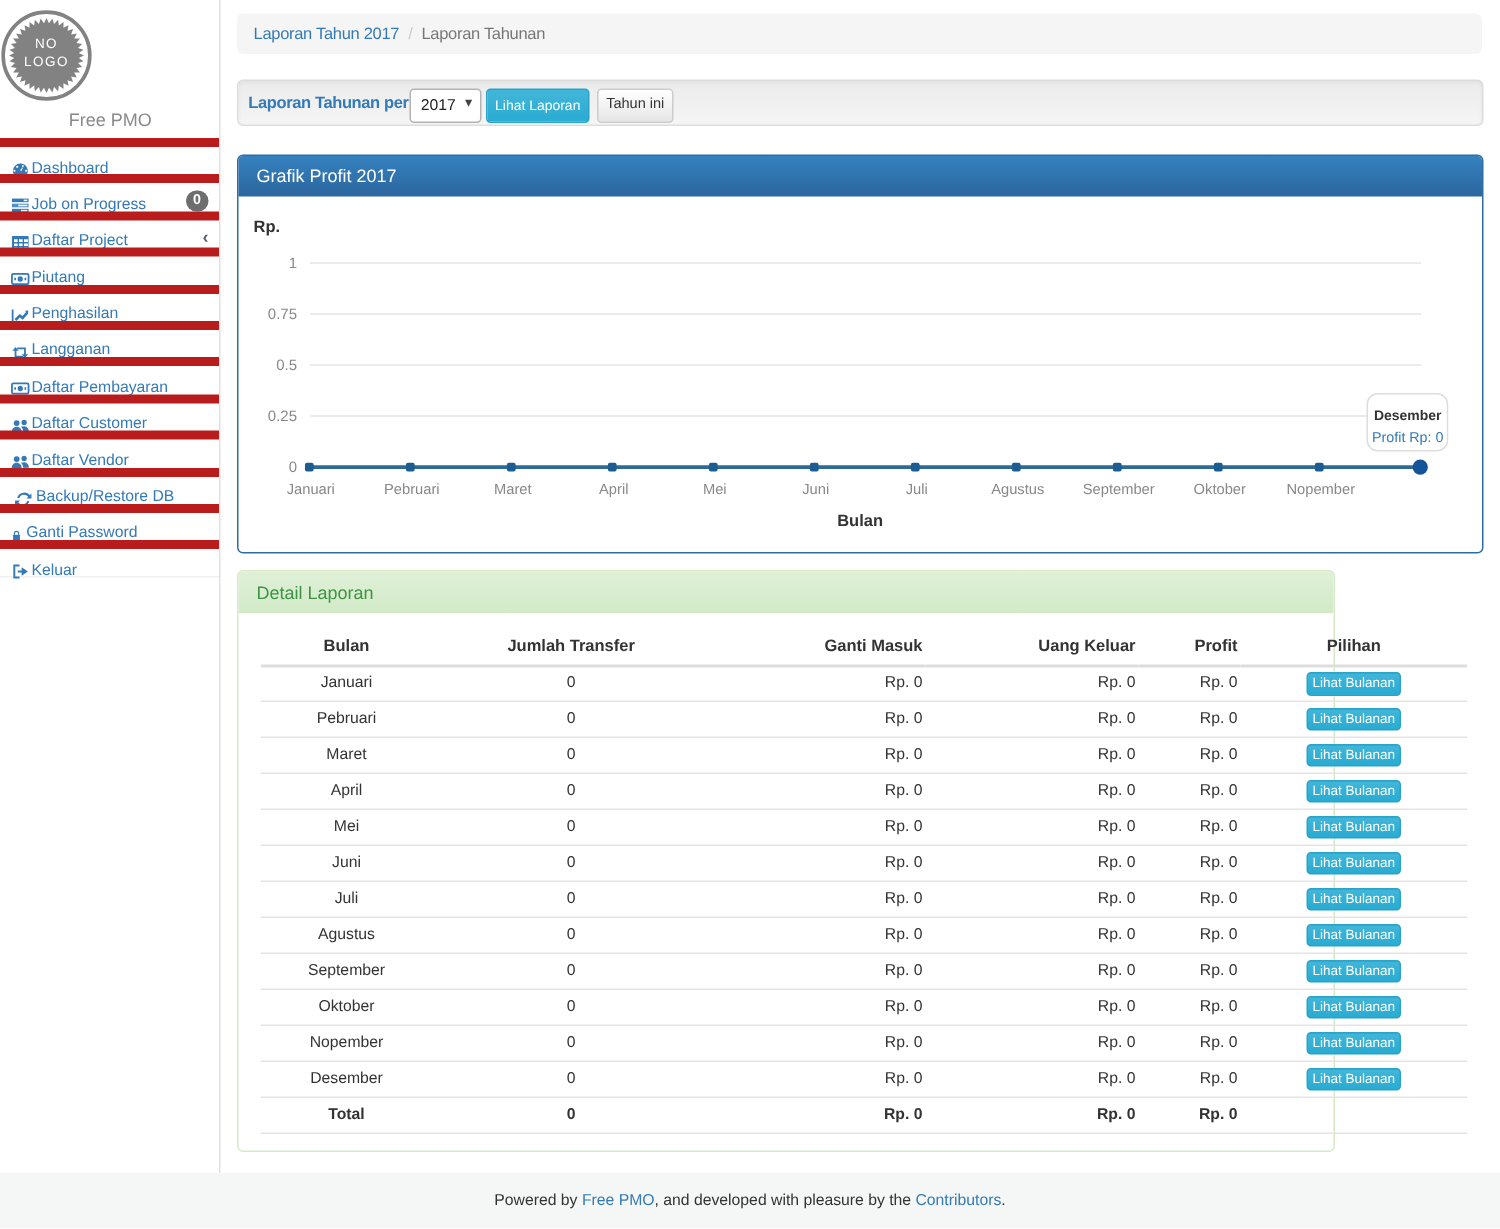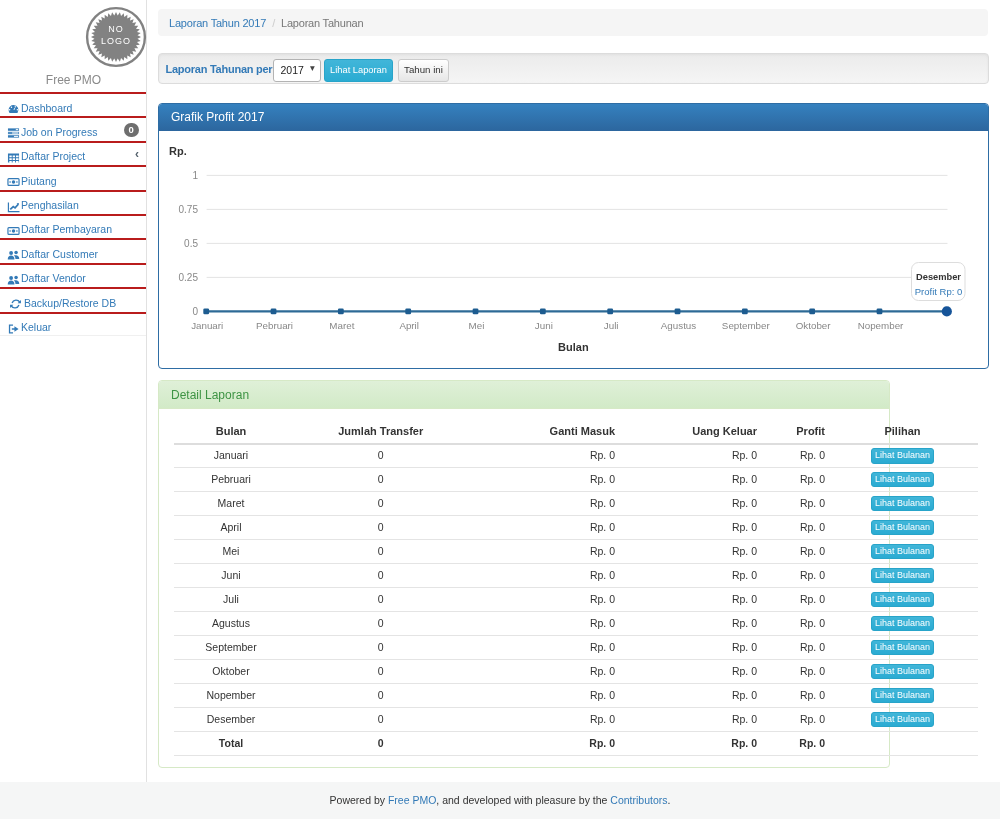--- a/index.html
+++ b/index.html
@@ -3,24 +3,24 @@
 <meta charset="utf-8">
 <style>
 * { margin:0; padding:0; box-sizing:border-box; }
 html,body { width:1000px; height:819px; font-family:"Liberation Sans", sans-serif; background:#fff; overflow:hidden; }
 #page { position:relative; width:1000px; height:819px; background:#fff; }
 a { text-decoration:none; }
 .blue { color:#337ab7; }
 
 
 #sidebar { position:absolute; left:0; top:0; width:147px; height:782px; background:#fff; border-right:1px solid #e1e1e1; }
-#logo { position:absolute; left:0; top:6px; width:147px; text-align:right; }
+#logo { position:absolute; left:0; top:6px; width:147px; text-align:left; }
 #brand { position:absolute; left:0; top:73px; width:147px; text-align:center; font-size:12px; color:#8a8a8a; }
 #menu { position:absolute; left:0; top:92px; width:146px; list-style:none; }
-#menu li { position:relative; height:24.4px; border-top:2px solid #b91c1c; }
+#menu li { position:relative; height:24.4px; border-top:6px solid #b91c1c; }
 #menu li:last-child { border-bottom:1px solid #f0f0f0; }
 #menu li a { position:absolute; left:0; top:0; right:0; bottom:0; color:#337ab7; font-size:10.5px; line-height:23.5px; padding-left:21px; padding-top:2.5px; white-space:nowrap; }
 #menu .mi { position:absolute; top:9px; left:6.5px; width:13px; height:12px; }
 .badge0 { position:absolute; right:7px; top:5px; width:15.5px; height:14px; background:#6e6e6e; border-radius:8px; color:#fff; font-size:9.5px; font-weight:bold; text-align:center; line-height:14px; }
 .chev { position:absolute; right:7px; top:4px; color:#54616c; font-size:12px; font-weight:bold; }
 
 
 #bc { position:absolute; left:158px; top:9px; width:830px; height:27px; background:#f5f5f5; border-radius:4px; font-size:11px; line-height:28px; padding-left:11px; color:#777; letter-spacing:-0.2px; }
 #well { position:absolute; left:158px; top:53px; width:831px; height:31px; background:linear-gradient(#ebebeb,#f5f5f5); border:1px solid #dcdcdc; border-radius:4px; box-shadow:inset 0 1px 3px rgba(0,0,0,.05); }
 #well .lbl { position:absolute; left:6.5px; top:0; height:31px; line-height:31px; font-size:11px; font-weight:bold; color:#337ab7; letter-spacing:-0.25px; }
@@ -103,20 +103,30 @@
             </svg>Piutang</a>
         </li>
       <li>
           <a><svg class="mi" id="i-chartl" viewBox="0 0 14 13">
               <path fill="none" stroke="#337ab7" stroke-width="1.3" d="M1.5 1.5v10h12"></path>
               <path fill="none" stroke="#337ab7" stroke-width="1.9" d="M3.5 9l3.2-3 2 1.5 3.5-4"></path>
               <path fill="#337ab7" d="M12.9 2.2l-2.6.2 2.2 2z"></path>
             </svg>Penghasilan</a>
         </li>
       <li>
+          <a><svg class="mi" id="i-retweet" viewBox="0 0 14 13">
+              <g fill="none" stroke="#337ab7" stroke-width="1.3">
+                <path d="M3.6 4.2v5.3h5.6"></path>
+                <path d="M10.4 8.8V3.5H4.8"></path>
+              </g>
+              <path fill="#337ab7" d="M1.3 5.2h4.6L3.6 2.6z"></path>
+              <path fill="#337ab7" d="M12.7 7.8H8.1l2.3 2.6z"></path>
+            </svg>Langganan</a>
+        </li>
+      <li>
           <a><svg class="mi" id="i-money2" viewBox="0 0 14 13">
               <rect x="1" y="2.8" width="12" height="7.4" rx="1" fill="none" stroke="#337ab7" stroke-width="1.3"></rect>
               <circle cx="7" cy="6.5" r="1.9" fill="#337ab7"></circle>
               <rect x="2.7" y="5.6" width="1.2" height="1.8" fill="#337ab7"></rect>
               <rect x="10.1" y="5.6" width="1.2" height="1.8" fill="#337ab7"></rect>
             </svg>Daftar Pembayaran</a>
         </li>
       <li>
           <a><svg class="mi" id="i-users1" viewBox="0 0 14 13">
               <g fill="#337ab7">
@@ -137,20 +147,26 @@
               </g>
             </svg>Daftar Vendor</a>
         </li>
       <li>
           <a style="padding-left:24px;"><svg class="mi" style="left:9px" id="i-refresh" viewBox="0 0 14 13">
               <path fill="none" stroke="#337ab7" stroke-width="1.5" d="M11.6 4.5a4.6 4.6 0 0 0-8.3.9"></path>
               <path fill="none" stroke="#337ab7" stroke-width="1.5" d="M2.4 8.5a4.6 4.6 0 0 0 8.3-.9"></path>
               <path fill="#337ab7" d="M12.9 2.2v3.6H9.3z"></path>
               <path fill="#337ab7" d="M1.1 10.8V7.2h3.6z"></path>
             </svg>Backup/Restore DB</a>
+        </li>
+      <li>
+          <a style="padding-left:17.5px;"><svg class="mi" style="left:7px;width:8px;" id="i-lock" viewBox="0 0 14 13">
+              <rect x="3" y="5.5" width="8" height="6.5" rx=".8" fill="#337ab7"></rect>
+              <path fill="none" stroke="#337ab7" stroke-width="1.4" d="M4.6 5.5V4a2.4 2.4 0 0 1 4.8 0v1.5"></path>
+            </svg>Ganti Password</a>
         </li>
       <li>
           <a><svg class="mi" id="i-out" viewBox="0 0 14 13">
               <path fill="#337ab7" d="M6.5 1.5H2v10h4.5v-1.4H3.4V2.9h3.1z"></path>
               <path fill="#337ab7" d="M8 3.5L12.5 6.5 8 9.5V7.3H5.2V5.7H8z"></path>
             </svg>Keluar</a>
         </li>
     </ul>
   </div>
 

